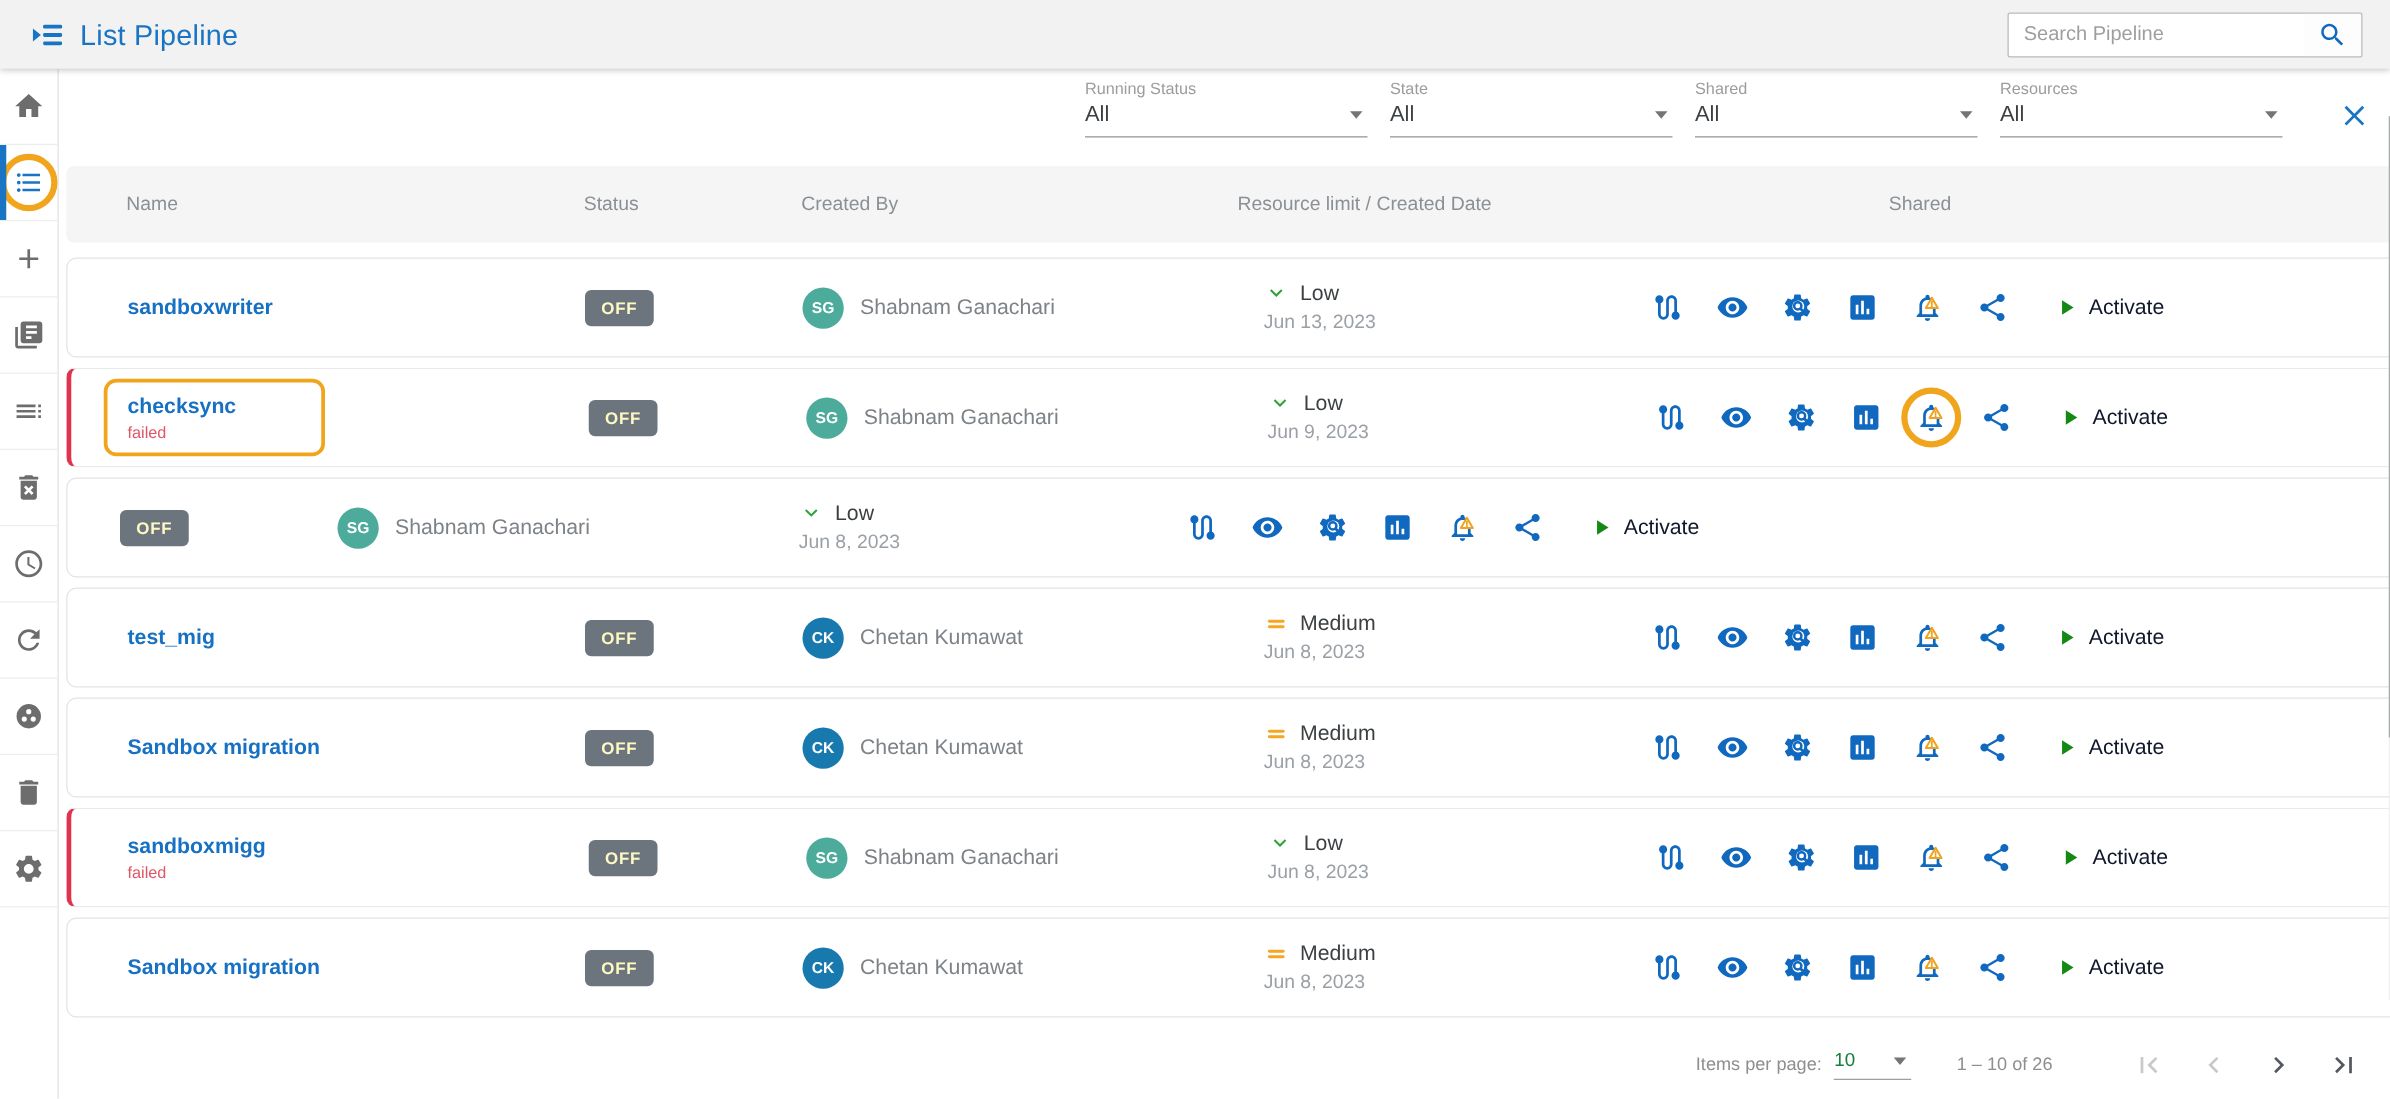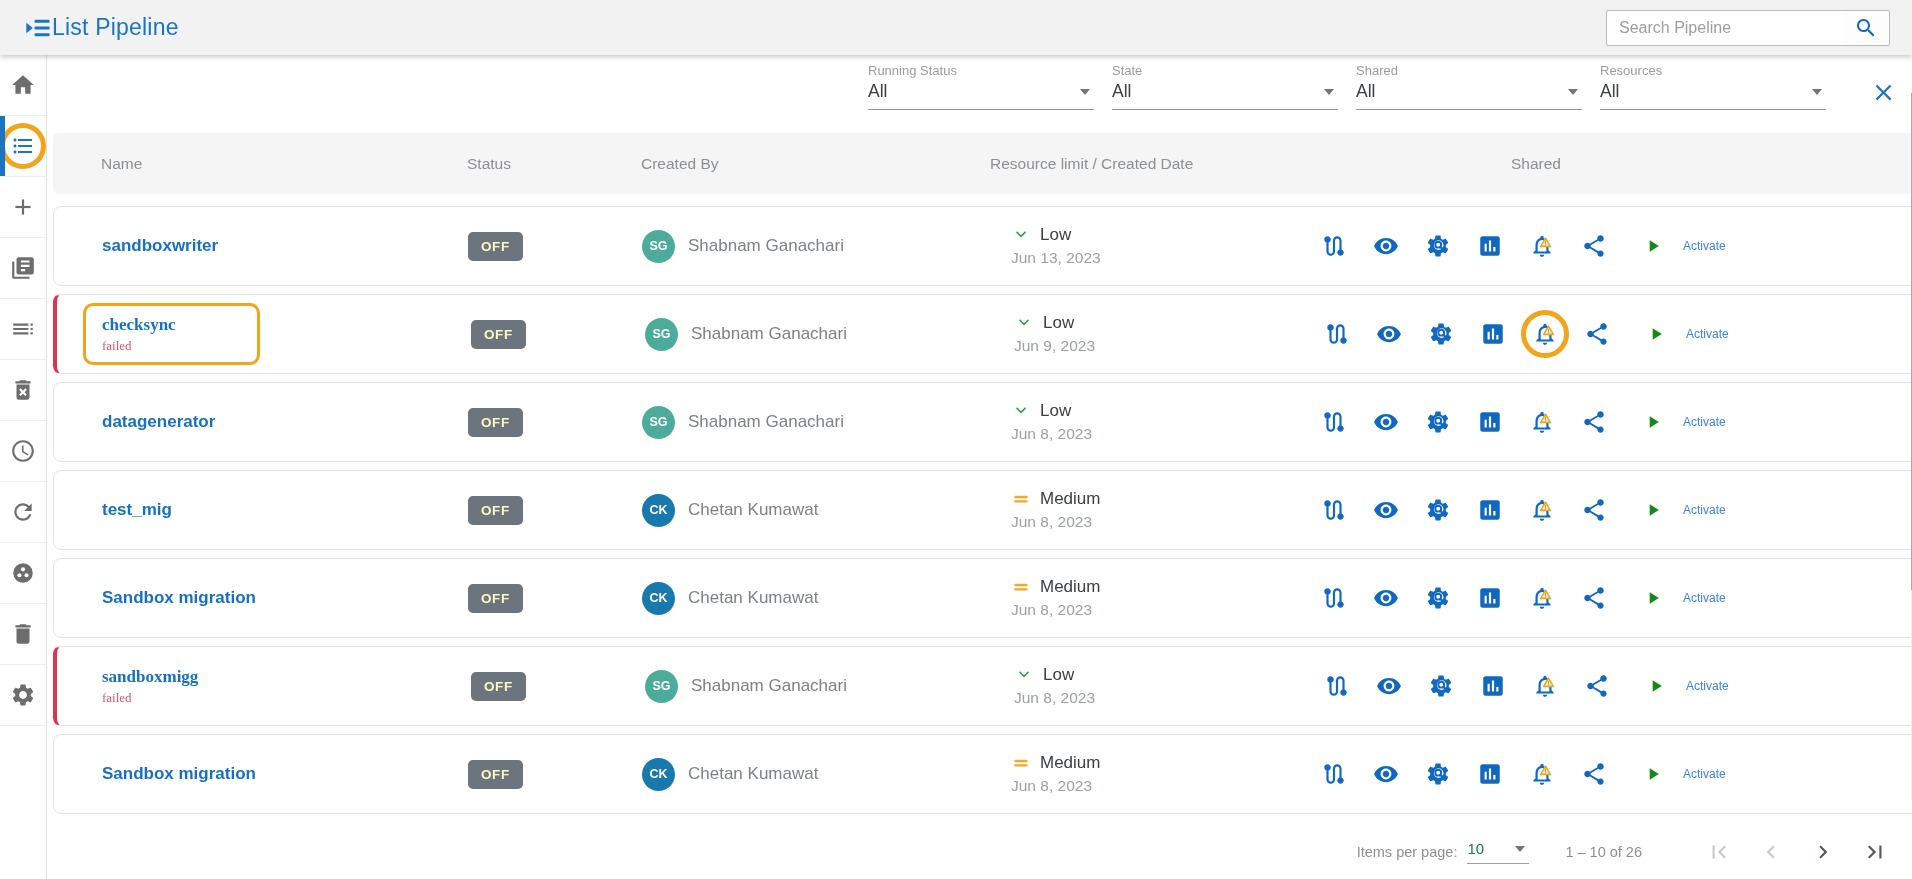--- a/index.html
+++ b/index.html
@@ -8,21 +8,21 @@
     font-family: "Liberation Sans", "DejaVu Sans", sans-serif;
     background:#ffffff; overflow:hidden; position:relative;
   }
   svg { display:block; }
 
   
   .app-header{
     height:55px; background:#f2f2f2; display:flex; align-items:center;
     padding:0 22px 0 24px; box-shadow:0 2px 5px rgba(0,0,0,.22); position:relative; z-index:5;
   }
-  .title-wrap{ display:flex; align-items:center; }
+  .title-wrap{ display:flex; align-items:flex-end; gap:12px; }
   .page-title{ font-size:23px; font-weight:500; color:#1a74c4; letter-spacing:.2px; }
   .search-box{
     margin-left:auto; width:284px; height:36px; background:#fff;
     border:1px solid #b9b9b9; border-radius:2px; display:flex; align-items:center; overflow:hidden;
   }
   .search-box input{
     flex:1; border:none; outline:none; font-size:16px; padding:0 12px;
     color:#424242; background:transparent; font-family:inherit;
   }
   .search-box input::placeholder{ color:#9e9e9e; }
@@ -74,21 +74,21 @@
   .c-resource{ flex:0 0 332px; padding-left:65px; }
   .t-head .c-resource{ padding-left:45px; }
   .c-actions{ flex:1; padding-left:43px; display:flex; align-items:center; gap:26px; }
   .t-head .c-actions{ padding-left:234px; display:block; }
 
   .row-card{
     height:80px; border:1px solid #e3e3e3; border-radius:8px; background:#fff;
     margin-bottom:8px; display:flex; align-items:center;
   }
   .row-card.failed{ border-left:4px solid #e0344e; }
-  .row-card.failed .c-name{ padding-left:45px;font-family:Liberation Serif, serif; }
+  .row-card.failed .c-name{ padding-left:45px; }
 
   .p-name{ font-size:17px; font-weight:bold; color:#1670c4; text-decoration:none; cursor:pointer; display:inline-block; }
   .p-sub{ font-size:13px; color:#e05563; margin-top:3px; }
   .p-sub:empty{ display:none; }
 
   .name-annotation{
     display:none; position:absolute; left:26px; top:50%; transform:translateY(-50%);
     width:177px; height:62px; border:3.5px solid #f0a51d; border-radius:10px; pointer-events:none;
   }
   .annotate-name .name-annotation{ display:block; }
@@ -110,22 +110,22 @@
   .res-med .ic-med{ display:block; }
   .res-date{ font-size:15.5px; color:#9aa0a6; margin-top:4px; }
 
   .act-btn{ background:none; border:none; cursor:pointer; padding:0; }
   .act-btn svg{ width:26px; height:26px; }
   .bell-wrap{ position:relative; display:inline-flex; }
   .annotate-bell .bell-wrap::after{
     content:''; position:absolute; inset:-11px; border:5px solid #f0a51d; border-radius:50%; pointer-events:none;
   }
   .activate-btn{
-    background:none; border:none; cursor:pointer; display:flex; align-items:center; gap:20px;
-    font-family:inherit; font-size:12px; color:#3b82f6; margin-left:10px;
+    background:none; border:none; cursor:pointer; display:flex; align-items:center; gap:8px;
+    font-family:inherit; font-size:17px; color:#0f172a; margin-left:10px;
   }
 
   
   .pagination{
     display:flex; align-items:center; justify-content:flex-end; padding-right:42px; margin-top:2px;
     height:40px; color:#8e8e8e; font-size:14.5px;
   }
   .ipp-select{
     display:flex; align-items:center; justify-content:space-between; width:62px; margin-left:10px;
     border-bottom:1px solid #9e9e9e; padding-bottom:6px; cursor:pointer; color:#15803d; font-size:15px;
@@ -448,25 +448,20 @@
                   <svg width="20" height="20" viewBox="0 0 24 24" fill="#148a14">
                     <path d="M8 5v14l11-7z"></path>
                   </svg>
                 </span>
         <span>Activate</span>
       </button>
     </div>
   </div>
 
   <div class="t-row row-card res-low">
-    <div class="c-name">
-      
-      <a class="p-name">datagenerator</a>
-      
-    </div>
     <div class="c-status">
       <span class="badge">OFF</span>
     </div>
     <div class="c-created">
       <span class="avatar" style="background: rgb(76, 171, 155);">SG</span>
       <span class="creator">Shabnam Ganachari</span>
     </div>
     <div class="c-resource">
       <div class="res-line">
         <span class="res-ic ic-low">

